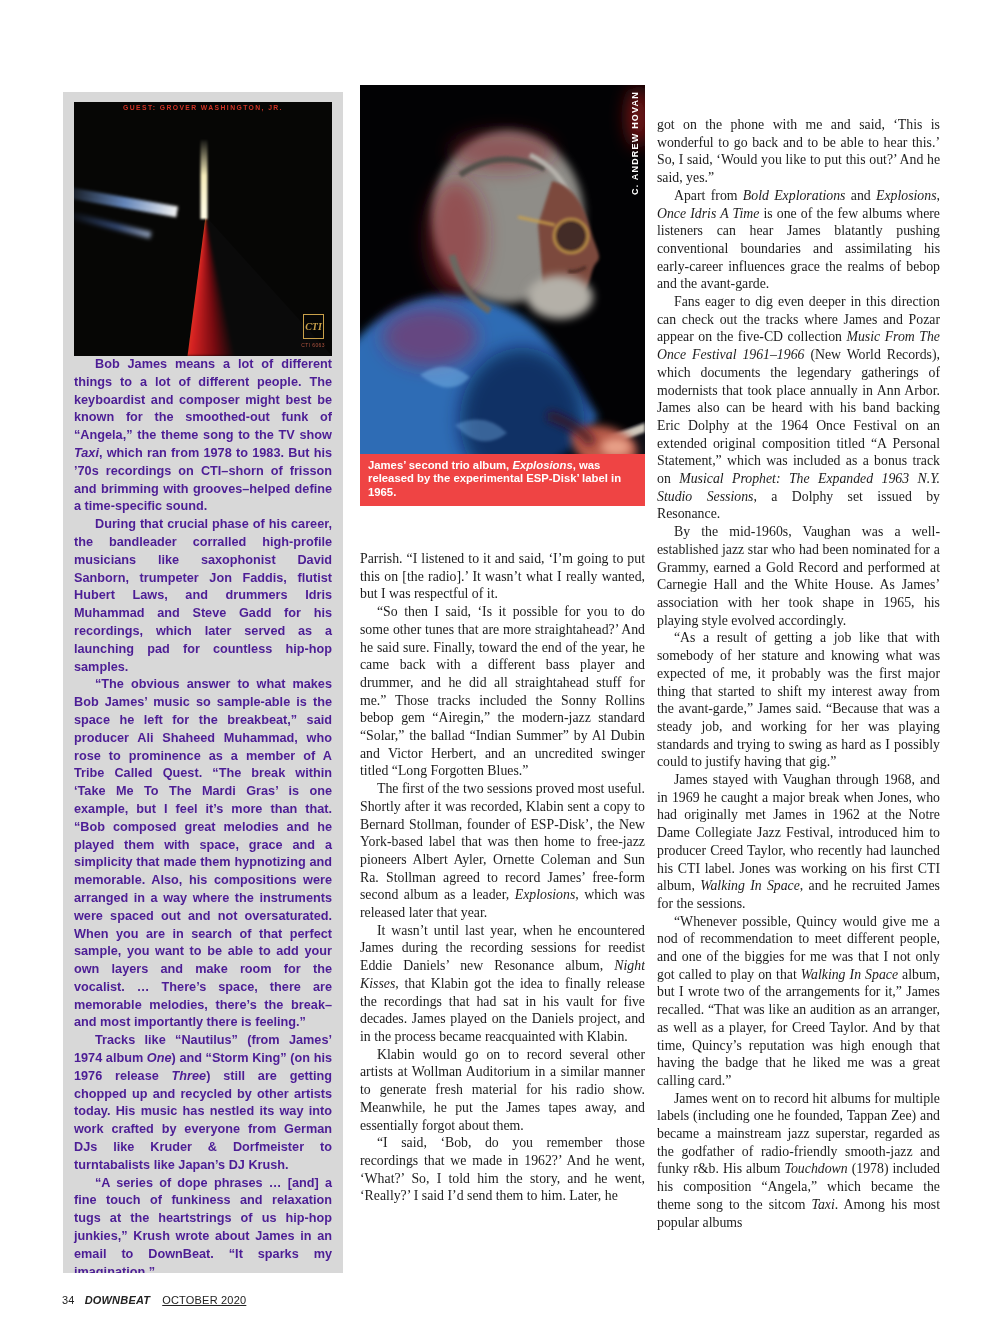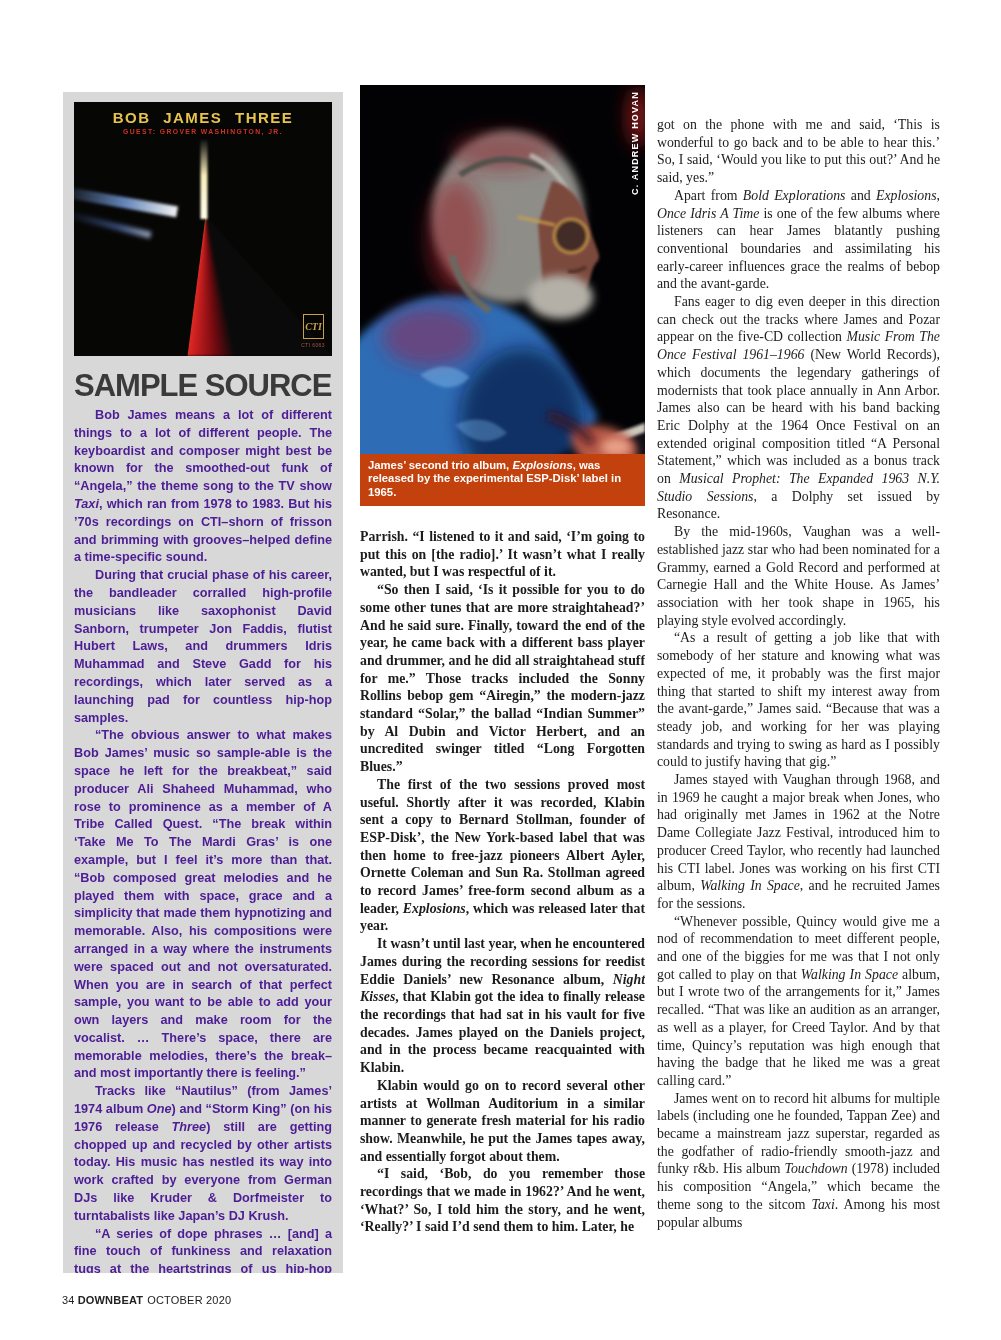--- a/index.html
+++ b/index.html
@@ -78,60 +78,58 @@
     position:relative; width:285px; height:421px; background:#000; overflow:hidden;
   }
   .photo svg { display:block; }
   .photo-credit {
     position:absolute; top:6px; right:5px; z-index:6;
     writing-mode:vertical-rl; transform:rotate(180deg);
     color:#fff; font-weight:bold; font-size:9px; letter-spacing:1.2px;
   }
   .photo-caption {
     position:absolute; left:0; right:0; bottom:0; z-index:6;
-    background:#c2410c; color:#fff; padding:5px 8px 7px 8px;
+    background:#ef4444; color:#fff; padding:5px 8px 7px 8px;
     font-weight:bold; font-size:11.3px; line-height:1.18; text-align:left;
   }
   .serif-col {
     font-family:"Liberation Serif", serif; font-size:13.8px; line-height:17.7px;
     color:#1c1c1c; text-align:justify; overflow:hidden;
   }
   .serif-col p.indent { text-indent:17px; }
-  .mid-text { margin-top:22px; width:285px; height:740px;font-weight:bold; }
+  .mid-text { margin-top:44px; width:285px; height:740px; }
 
   
   .col-right {
     position:absolute; left:657px; top:88px; width:283px; height:1188px;margin-top:28px;
   }
 
   
   .page-footer {
     position:absolute; left:62px; top:1294px; font-size:11px; color:#222;
     letter-spacing:0.2px;
   }
-  .page-footer .mag { font-weight:bold; margin-left:3px; }
-  .page-footer .issue { margin-left:4px; }
+  .page-footer .mag { font-weight:bold; margin-left:10px;font-style:italic; }
+  .page-footer .issue { margin-left:12px;text-decoration:underline; }
 </style>
 </head>
 <body>
 
 <div class="page">
 
   <aside class="sidebar">
     <div class="album-cover">
-      <div class="album-title">BOB JAMES THREE</div>
       <div class="album-guest">GUEST: GROVER WASHINGTON, JR.</div>
       <div class="beam-v"></div>
       <div class="streak-1"></div>
       <div class="streak-2"></div>
       <div class="rainbow-fan"></div>
       <div class="cti-logo">CTI</div>
       <div class="album-catalog">CTI 6063</div>
     </div>
-    <h1 class="sample-heading">SAMPLE SOURCE</h1>
     <div class="sidebar-text">
         <p class="indent"><span>Bob James means a lot of different things to a lot of different people. The keyboardist and composer might best be known for the smoothed-out funk of “Angela,” the theme song to the TV show </span><i>Taxi</i><span>, which ran from 1978 to 1983. But his ’70s recordings on CTI–shorn of frisson and brimming with grooves–helped define a time-specific sound.</span></p>
         <p class="indent"><span>During that crucial phase of his career, the bandleader corralled high-profile musicians like saxophonist David Sanborn, trumpeter Jon Faddis, flutist Hubert Laws, and drummers Idris Muhammad and Steve Gadd for his recordings, which later served as a launching pad for countless hip-hop samples.</span></p>
         <p class="indent"><span>“The obvious answer to what makes Bob James’ music so sample-able is the space he left for the breakbeat,” said producer Ali Shaheed Muhammad, who rose to prominence as a member of A Tribe Called Quest. “The break within ‘Take Me To The Mardi Gras’ is one example, but I feel it’s more than that. “Bob composed great melodies and he played them with space, grace and a simplicity that made them hypnotizing and memorable. Also, his compositions were arranged in a way where the instruments were spaced out and not oversaturated. When you are in search of that perfect sample, you want to be able to add your own layers and make room for the vocalist. … There’s space, there are memorable melodies, there’s the break–and most importantly there is feeling.”</span></p>
         <p class="indent"><span>Tracks like “Nautilus” (from James’ 1974 album </span><i>One</i><span>) and “Storm King” (on his 1976 release </span><i>Three</i><span>) still are getting chopped up and recycled by other artists today. His music has nestled its way into work crafted by everyone from German DJs like Kruder &amp; Dorfmeister to turntabalists like Japan’s DJ Krush.</span></p>
         <p class="indent"><span>“A series of dope phrases … [and] a fine touch of funkiness and relaxation tugs at the heartstrings of us hip-hop junkies,” Krush wrote about James in an email to DownBeat. “It sparks my imagination.”</span></p>
       </div>
 
   </aside>
 

